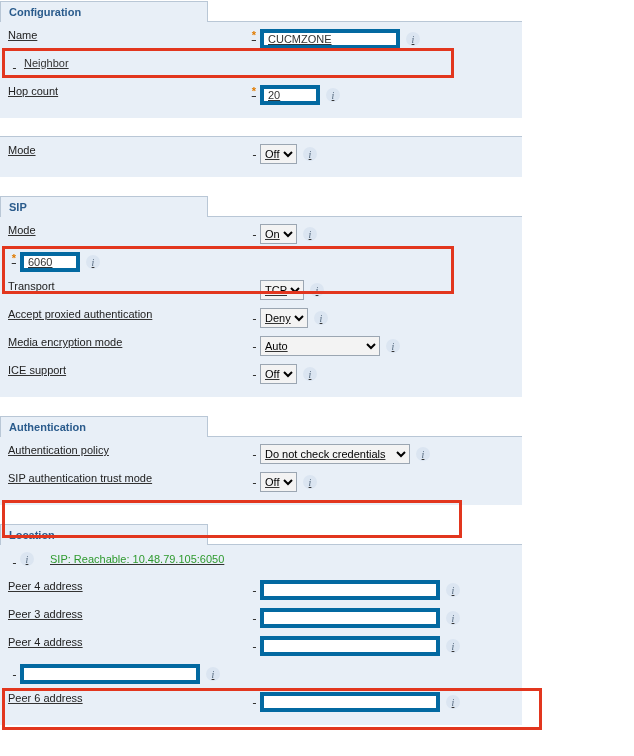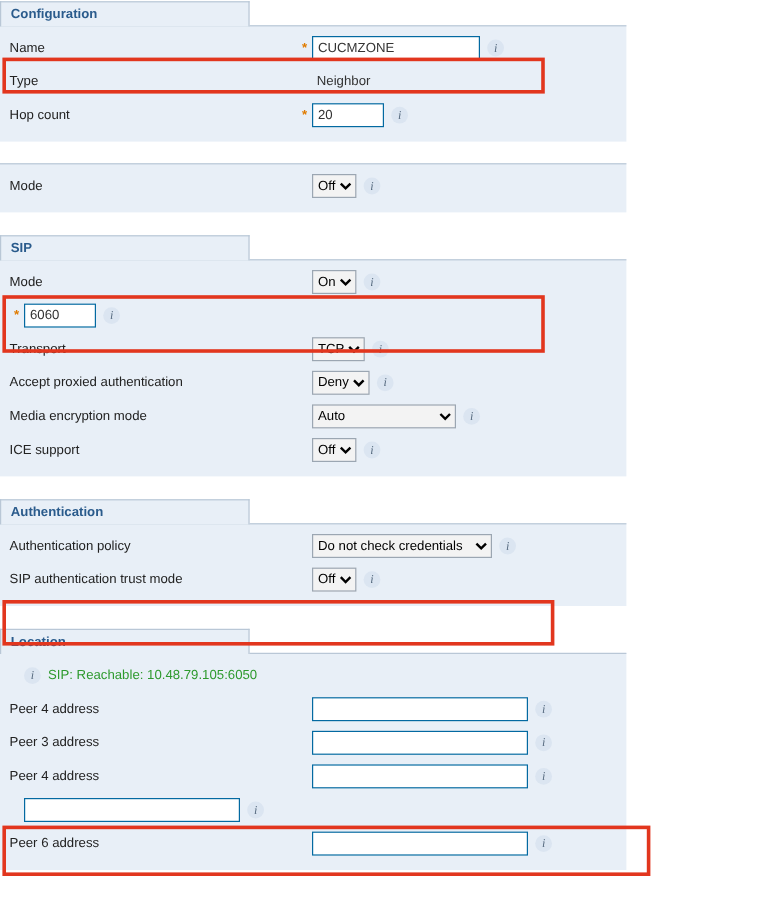--- a/index.html
+++ b/index.html
@@ -5,20 +5,21 @@
   html, body {
     margin: 0;
     padding: 0;
     font-family: Arial, Helvetica, sans-serif;
     font-size: 11px;
     background: #fff;
     color: #333;
   }
   .page {
     width: 522px;
+    text-decoration: underline;
   }
   .section {
     margin-bottom: 18px;
   }
   .section-body {
     background: #e8eff7;
     border-top: 1px solid #b9c7d6;
     padding: 4px 0 8px 0;
   }
   .section-tab {
@@ -29,21 +30,21 @@
     padding: 4px 8px;
     min-width: 190px;
     color: #2a5b8c;
     font-weight: bold;
     font-size: 11px;
     position: relative;
     top: 1px;
   }
   .row {
     display: flex;
-    align-items: center;
+    align-items: flex-start;
     padding: 3px 8px;
     min-height: 22px;
   }
   .label {
     width: 240px;
     color: #222;
     flex: 0 0 auto;
   }
   .req {
     color: #e07b00;
@@ -55,21 +56,21 @@
   }
   .control {
     display: flex;
     align-items: center;
     gap: 6px;
   }
   input[type=text] {
     box-sizing: border-box;
     height: 20px;
     padding: 1px 4px;
-    border: 1px solid #0369a1;
+    border: 4px solid #0369a1;
     font-size: 11px;
     background: #fff;
     color: #333;
   }
   .w-wide { width: 140px; }
   .w-num  { width: 60px; }
   .w-long { width: 180px; }
   select {
     font-size: 11px;
     height: 20px;
@@ -114,21 +115,20 @@
     <div class="section-body">
       <div class="row">
         <div class="label">Name</div>
         <span class="req">*</span>
         <div class="control">
           <input type="text" class="w-wide" value="CUCMZONE" style="">
           <span class="info-icon">i</span>
         </div>
       </div>
       <div class="row">
-        <div class="label">Type</div>
         <span class="req">&nbsp;</span>
         <div class="control">
           <span class="static-val">Neighbor</span>
         </div>
       </div>
       <div class="row">
         <div class="label">Hop count</div>
         <span class="req">*</span>
         <div class="control">
           <input type="text" class="w-num" value="20" style="">
@@ -226,21 +226,21 @@
     </div>
   </div>
 
   <div class="section">
     <div class="section-tab">Location</div>
     <div class="section-body">
       <div class="row">
         <span class="req">&nbsp;</span>
         <div class="control">
           <span class="info-icon">i</span>
-          <span class="side-note" style="">SIP: Reachable: 10.48.79.105:6050</span>
+          <span class="side-note" style="margin-left:10px;">SIP: Reachable: 10.48.79.105:6050</span>
         </div>
       </div>
       <div class="row">
         <div class="label">Peer 4 address</div>
         <span class="req">&nbsp;</span>
         <div class="control">
           <input type="text" class="w-long" value="" style="">
           <span class="info-icon">i</span>
         </div>
       </div>

